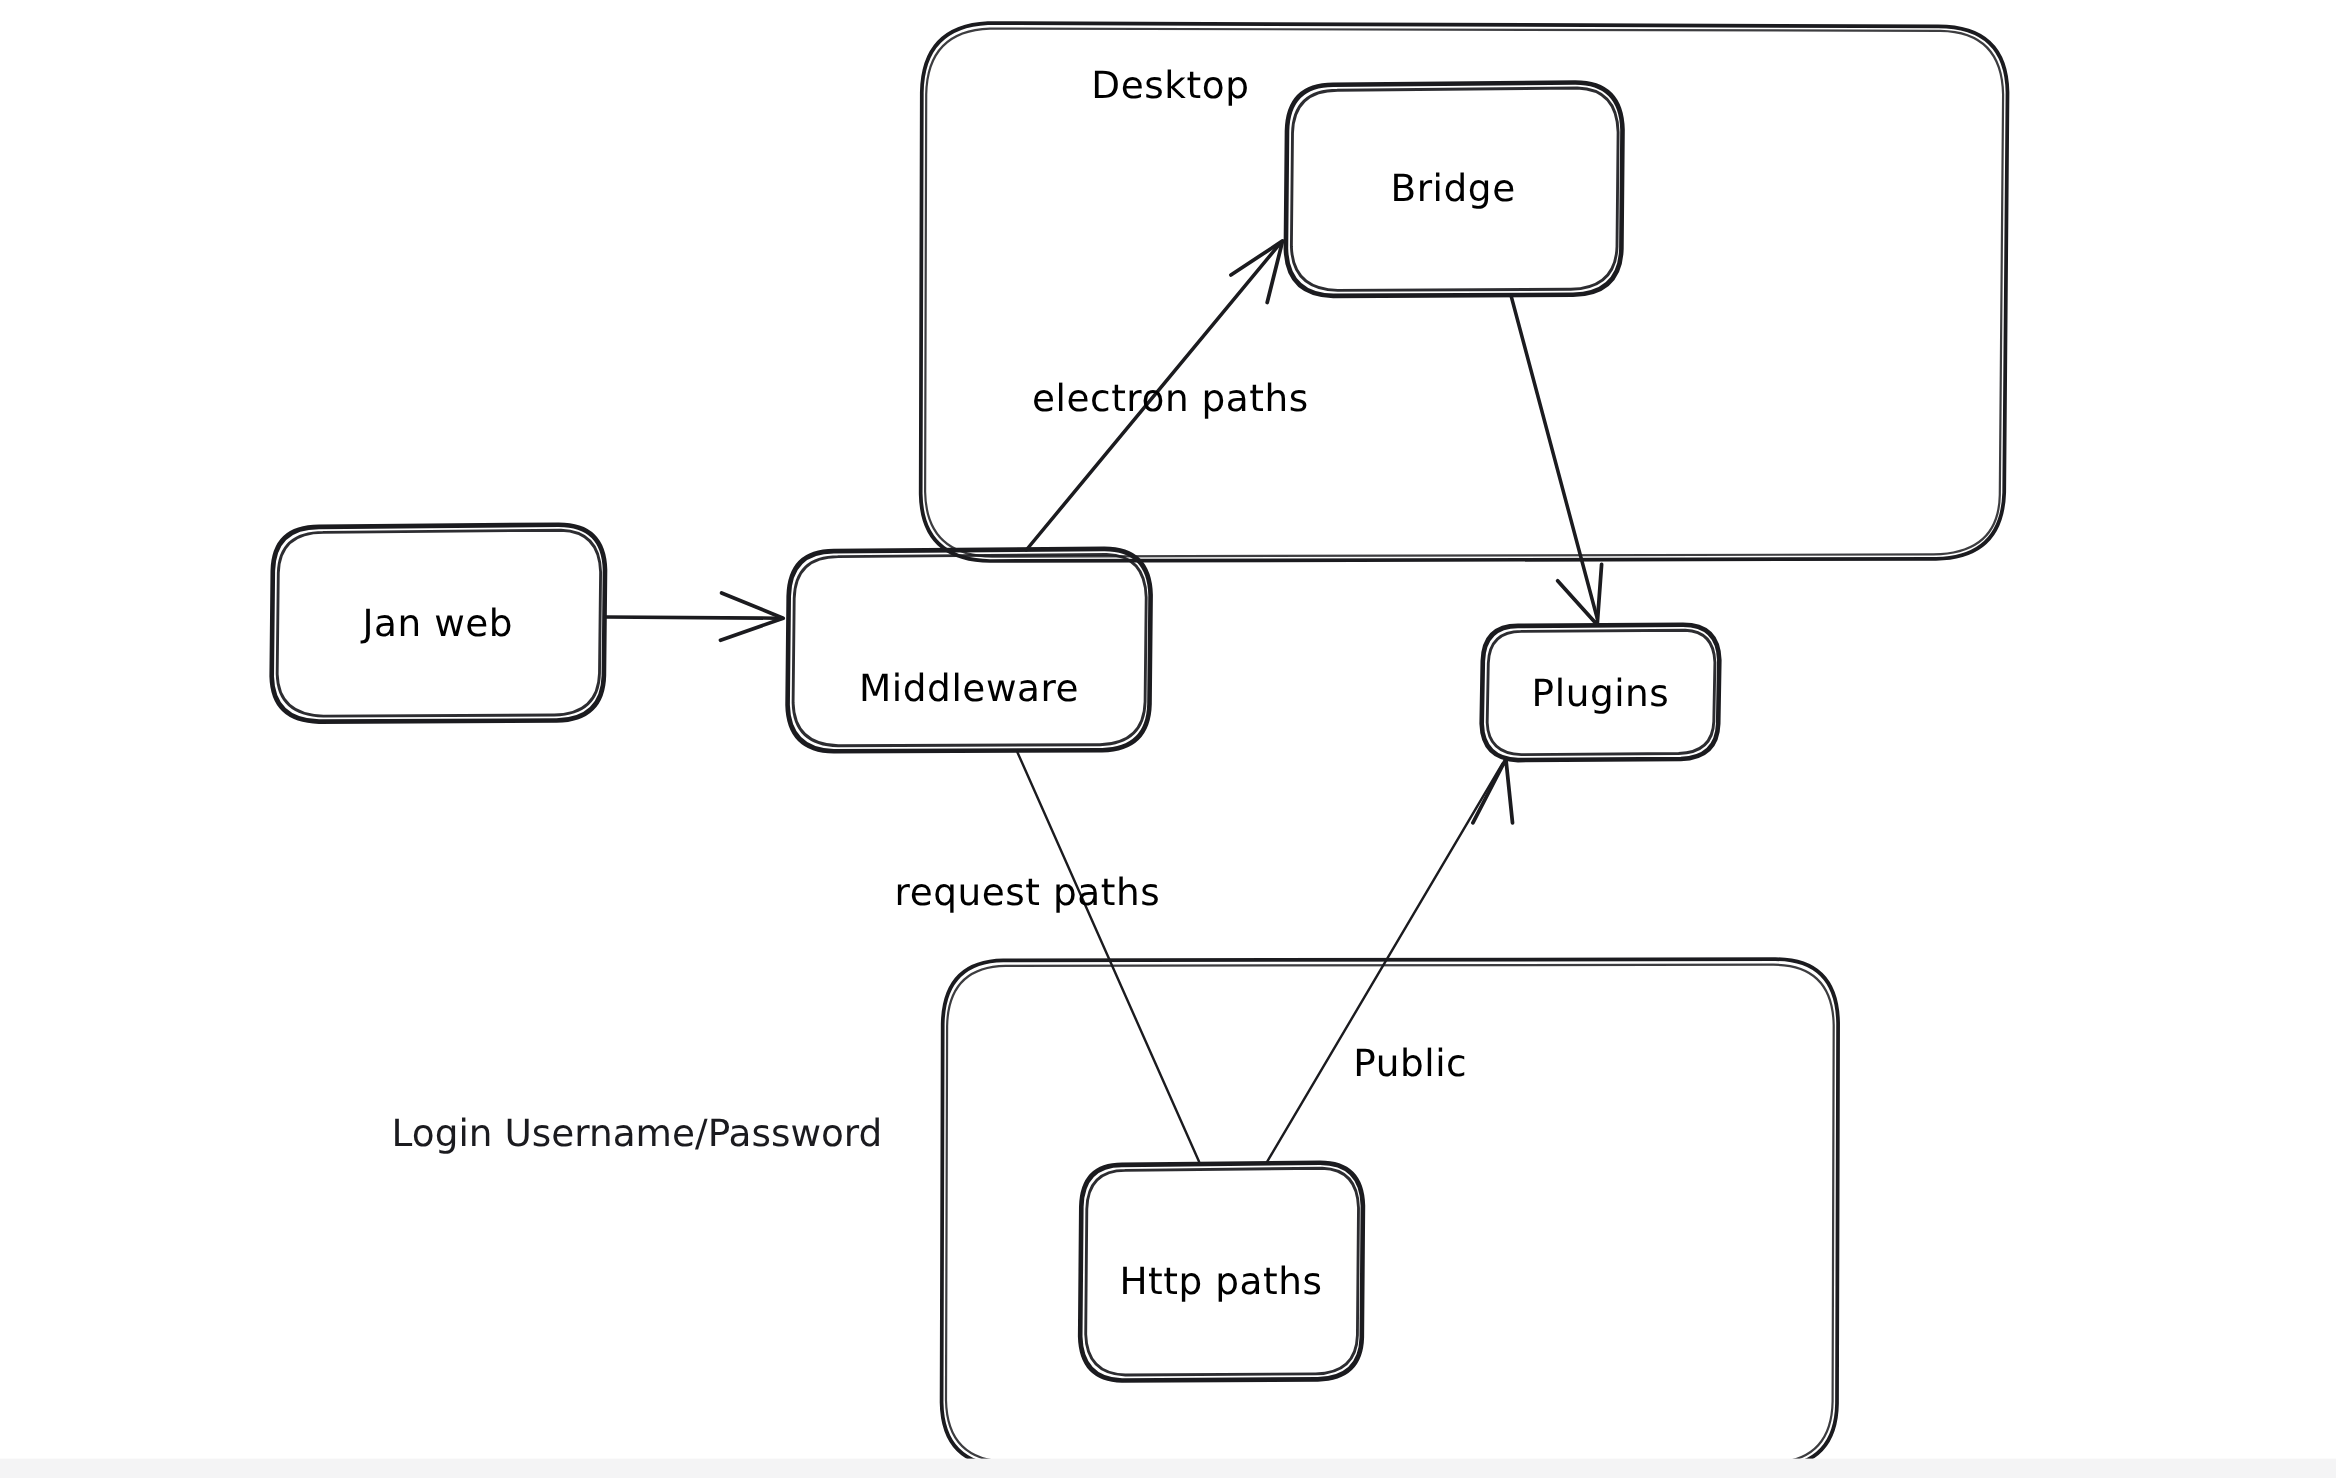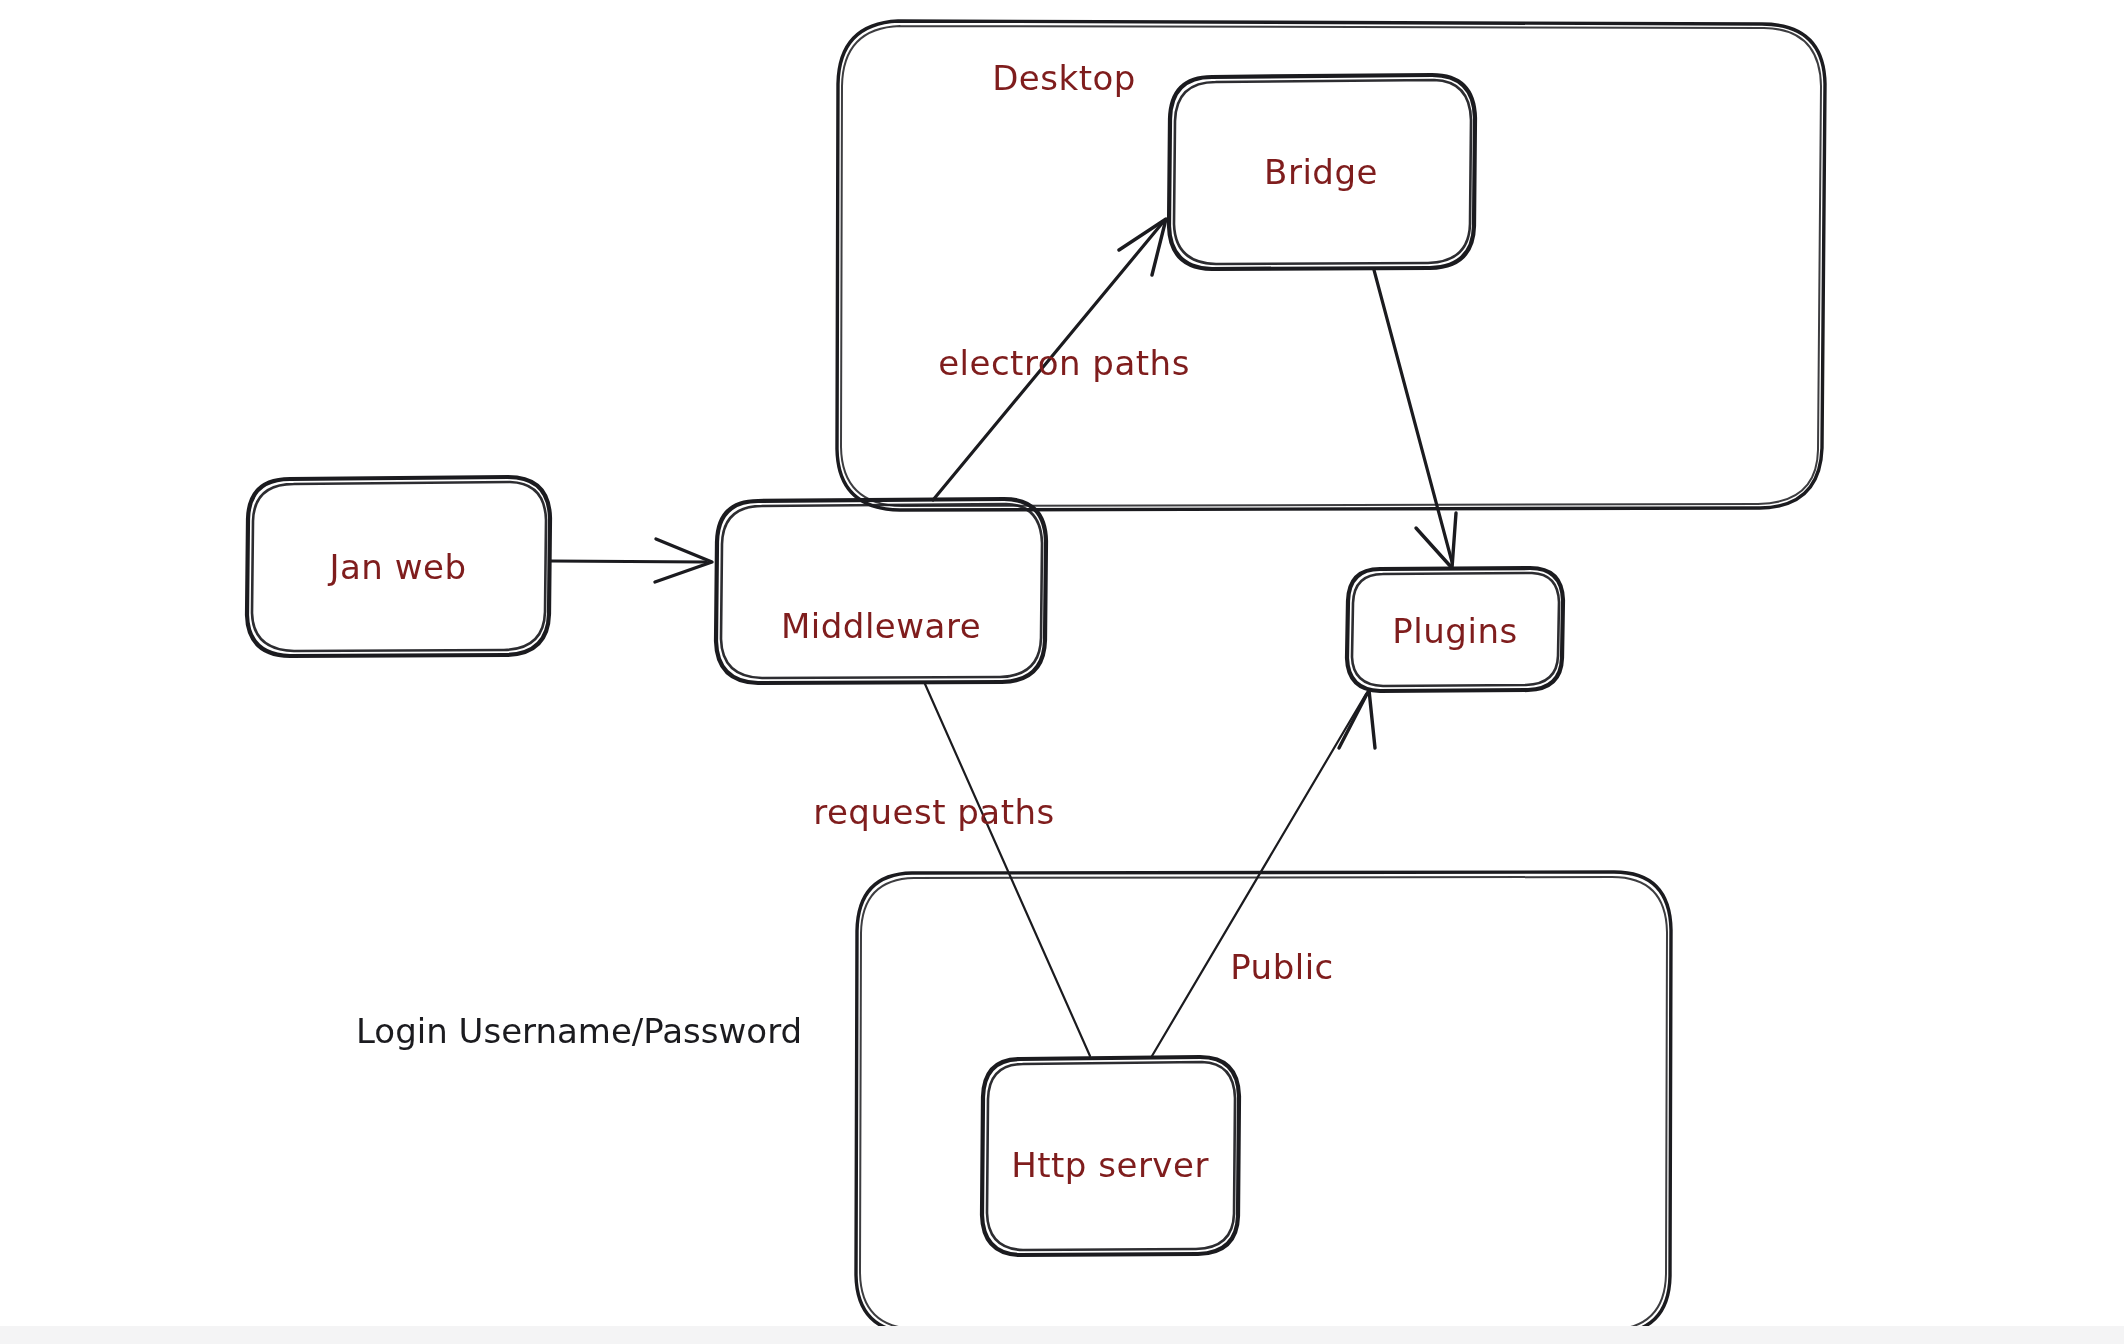--- a/index.html
+++ b/index.html
@@ -37,21 +37,21 @@
   .shape-outline-2 { stroke-width: 2.6; opacity: 0.92; }
   .container-outline { stroke-width: 3.4; }
   .container-outline-2 { stroke-width: 2.0; opacity: 0.85; }
   .connector { stroke-width: 3.2; }
   .connector-thin { stroke-width: 2.2; }
   .arrowhead { stroke-width: 3.4; }
 
   .label {
     position: absolute;
     font-family: "DejaVu Sans", sans-serif;
-    color: #7f1d1d;
+    color: #000000;
     white-space: nowrap;
     letter-spacing: 0.5px;
     transform: translate(-50%, -50%);
     user-select: none;
   }
   .label-node { font-size: 34px; }
   .label-container { font-size: 34px; }
   .label-edge { font-size: 34px; }
   .label-note {
     position: absolute;
@@ -142,21 +142,21 @@
   <div class="label label-container" style="left:1064px; top:78px;">Desktop</div>
 
   <div class="label label-node" style="left:398px; top:567px;">Jan web</div>
 
   <div class="label label-node" style="left:881px; top:598px;margin-top:28px;">Middleware</div>
 
   <div class="label label-node" style="left:1321px; top:172px;">Bridge</div>
 
   <div class="label label-node" style="left:1455px; top:631px;text-align:center;">Plugins</div>
 
-  <div class="label label-node" style="left:1110px; top:1165px;">Http server</div>
+  <div class="label label-node" style="left:1110px; top:1165px;">Http paths</div>
 
   <div class="label label-edge" style="left:1064px; top:363px;">electron paths</div>
 
   <div class="label label-edge" style="left:903px; top:812px;margin-left:31px;">request paths</div>
 
   <div class="label label-edge" style="left:1282px; top:967px;">Public</div>
 
 
   <div class="label-note" style="left:356px; top:1008px;">Login Username/Password</div>
 

